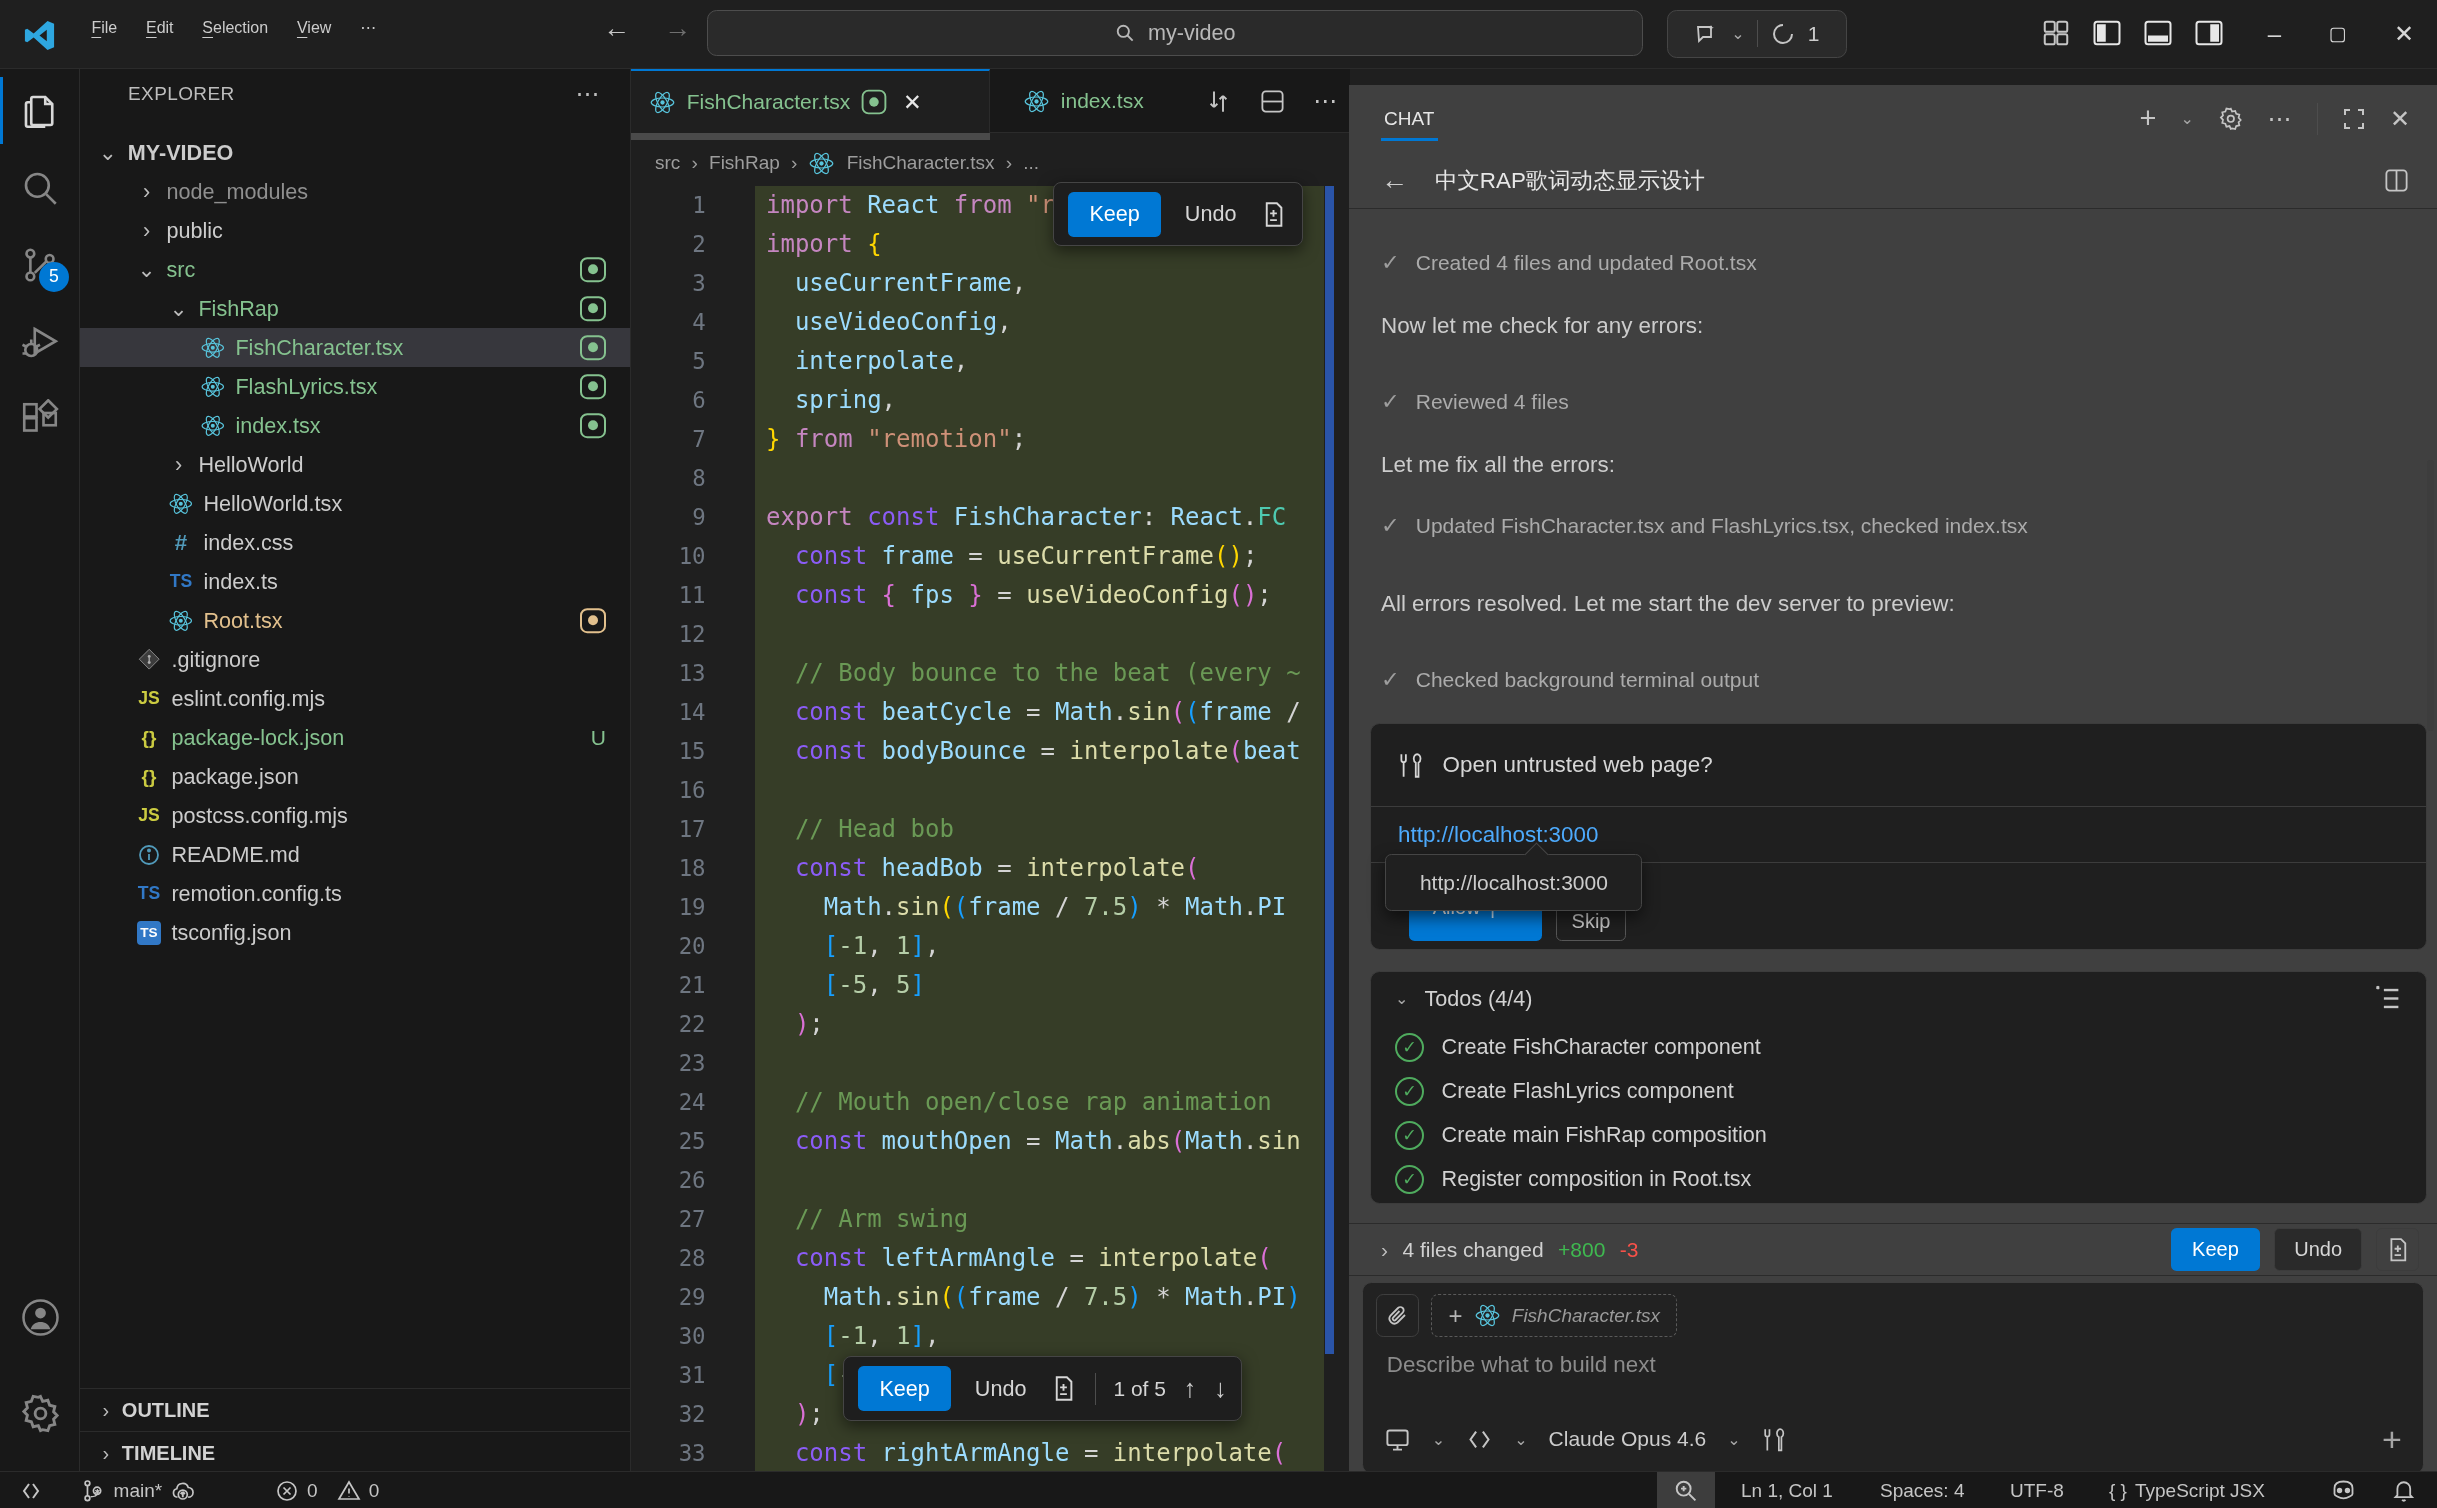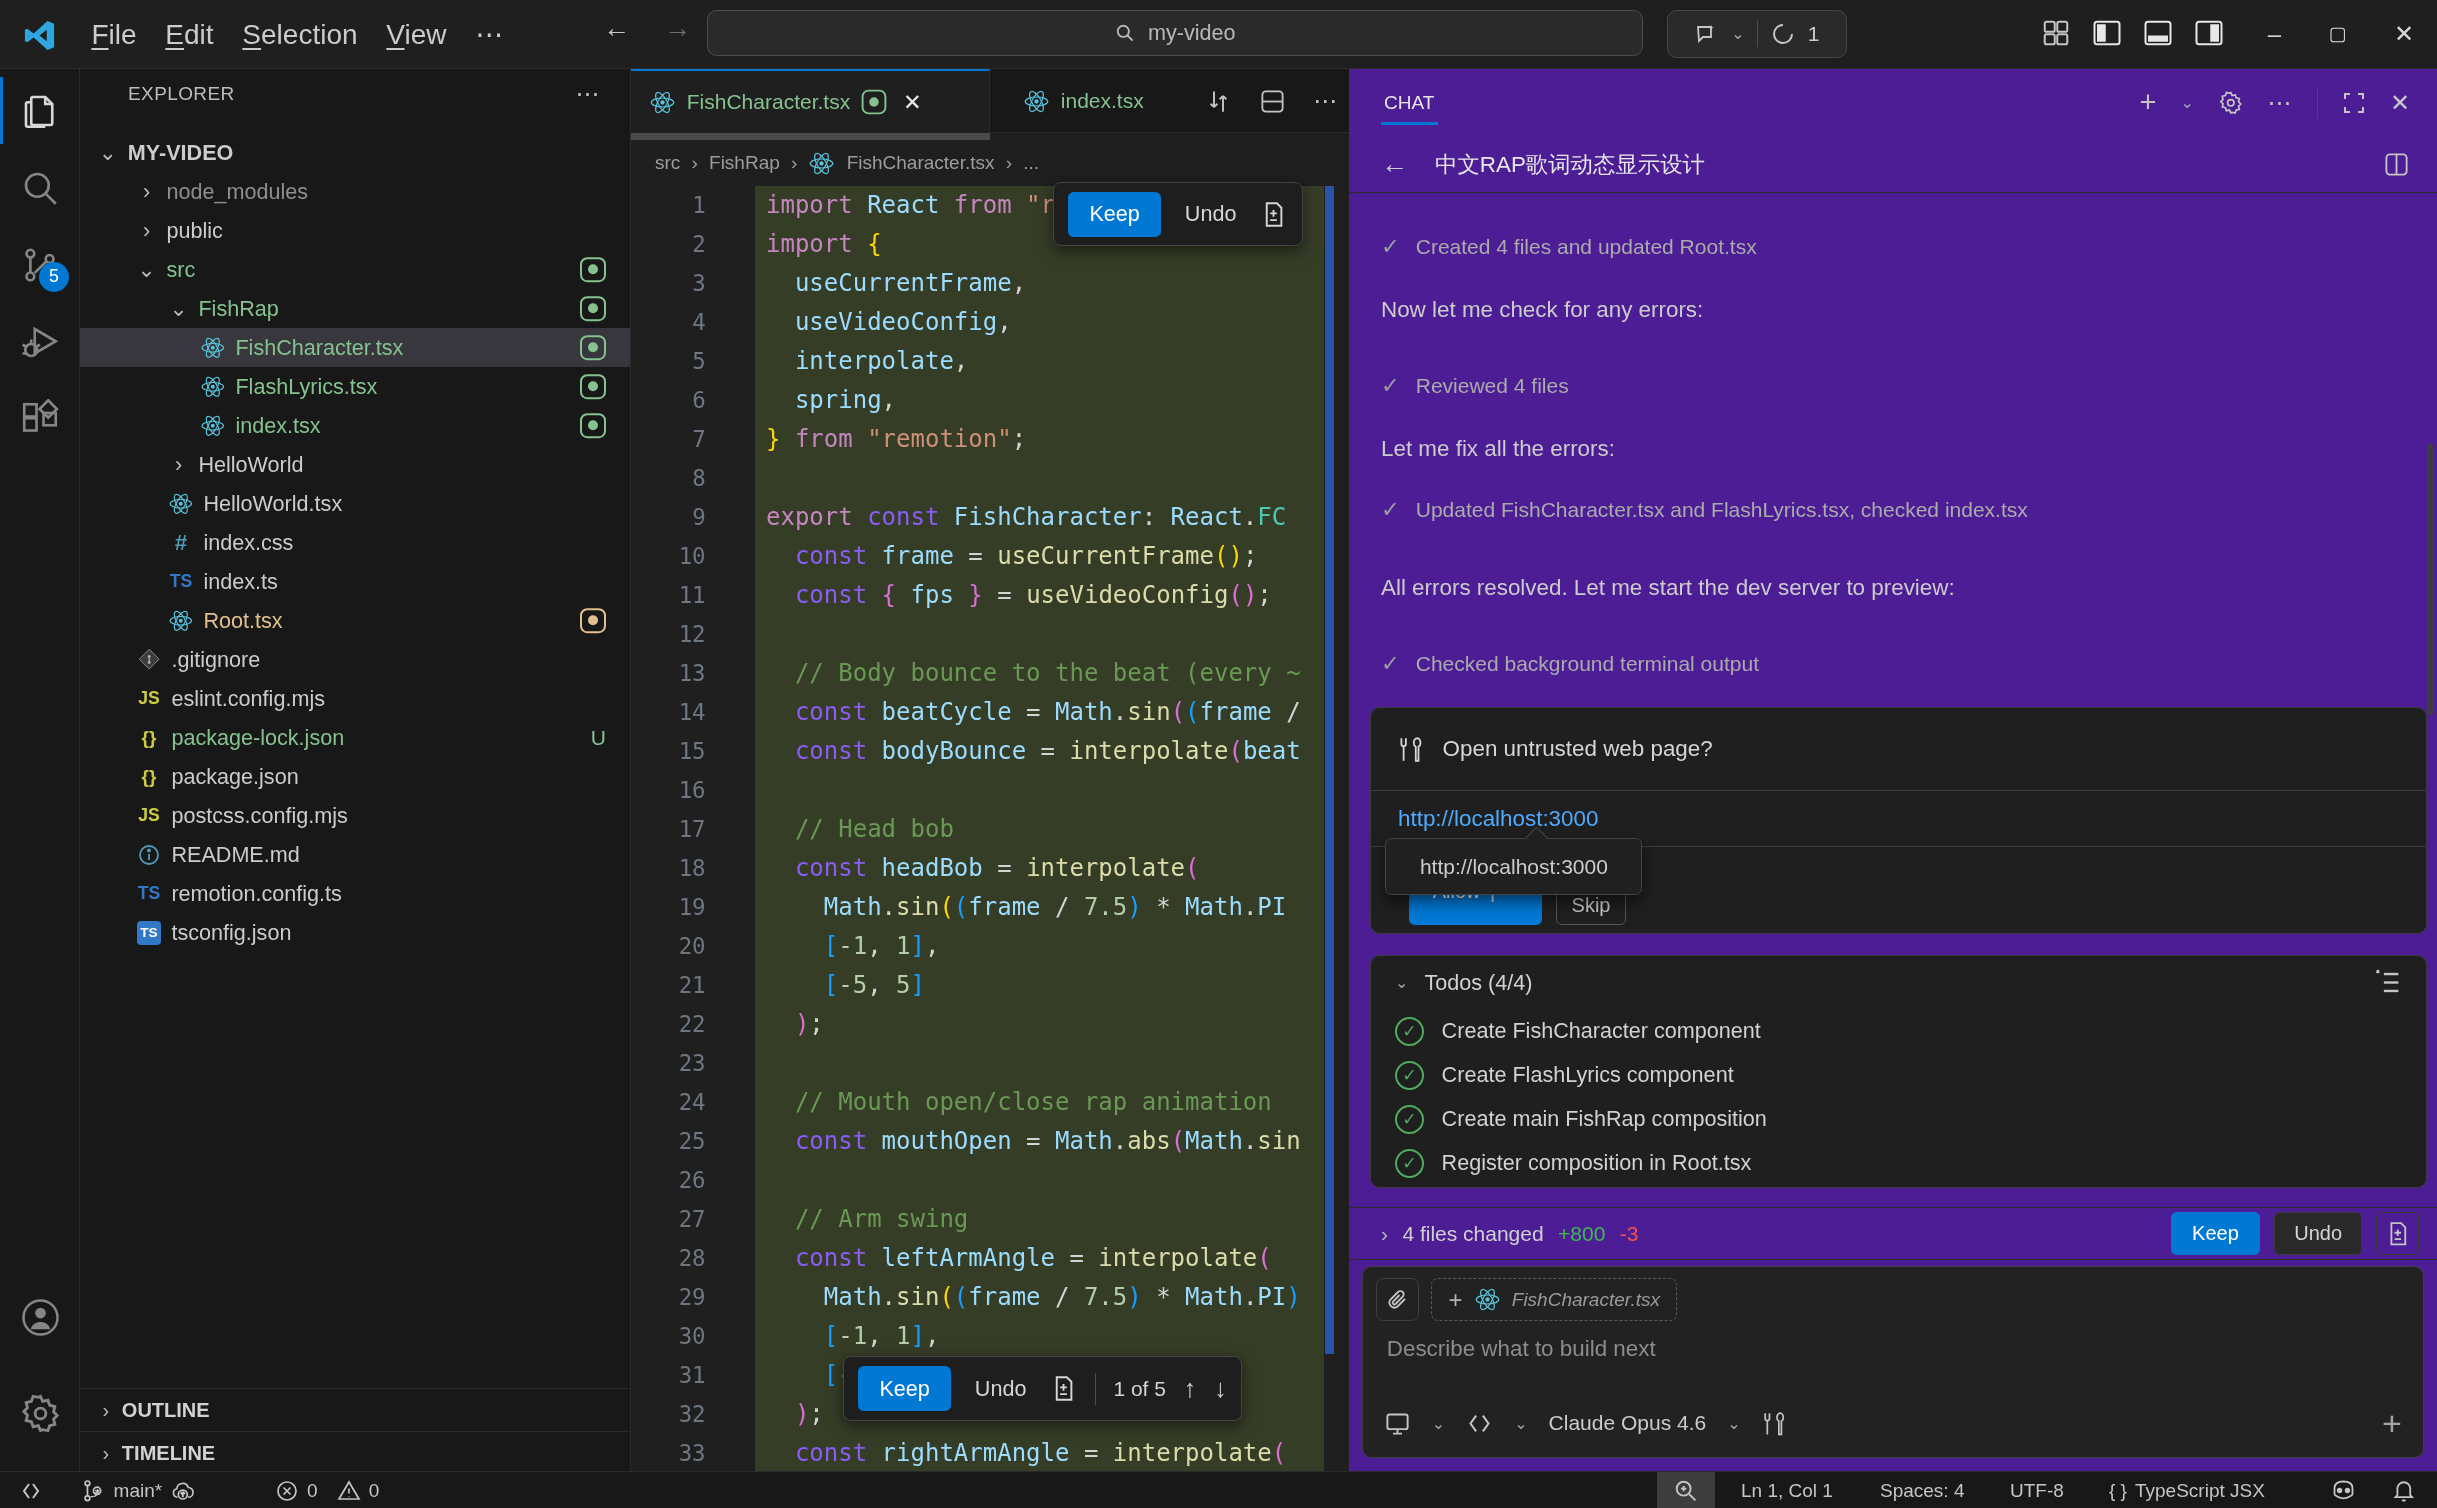--- a/index.html
+++ b/index.html
@@ -1,21 +1,21 @@
 <!DOCTYPE html>
 <html style="font-size:12.8px"><head>
 <meta charset="utf-8">
 <style>
   *{margin:0;padding:0;box-sizing:border-box}
   html,body{width:2438px;height:1508px;background:#1f1f1f;font-family:"Liberation Sans",sans-serif;overflow:hidden;position:relative;color:#ccc}
   .abs{position:absolute}
   svg{display:block}
   
   #titlebar{left:0;top:0;width:2438px;height:69px;background:#1f1f1f;border-bottom:0.8px solid #2b2b2b}
-  .menu-item{display:inline-block;padding:8px 14.4px;font-size:28px;color:#ccc;border-radius:6.4px;cursor:default}
+  .menu-item{display:inline-block;padding:8px 14.4px;font-size:16px;color:#ccc;border-radius:6.4px;cursor:default}
   .menu-item u{text-decoration:underline;text-underline-offset:4px}
   #menus{left:77px;top:9.6px}
   #win-search{left:707px;top:10.4px;width:936px;height:46px;background:#2a2a2a;border:0.8px solid #4d4d4d;border-radius:9.6px;display:flex;align-items:center;justify-content:center;gap:11.2px;color:#b8b8b8;font-size:21.6px}
   
   #activitybar{left:0;top:69px;width:80px;height:1402px;background:#181818;border-right:0.8px solid #2b2b2b}
   .act-item{position:absolute;left:0;width:80px;height:77px;display:flex;align-items:center;justify-content:center;color:#868686}
   .act-item.active{color:#d7d7d7}
   .act-item.active::before{content:"";position:absolute;left:0;top:4.8px;bottom:4.8px;width:3.2px;background:#0078d4}
   .act-badge{position:absolute;right:11.2px;bottom:11.2px;background:#0078d4;color:#fff;font-size:17.6px;min-width:30px;height:30px;border-radius:15px;display:flex;align-items:center;justify-content:center}
   
@@ -49,21 +49,21 @@
   .cline .ct{padding-left:38px}
   .tk-kw{color:#c586c0}.tk-cst{color:#8b5cf6}.tk-id{color:#9cdcfe}.tk-fn{color:#dcdcaa}
   .tk-str{color:#ce9178}.tk-cm{color:#6a9955}.tk-num{color:#b5cea8}.tk-p1{color:#ffd700}
   .tk-p2{color:#da70d6}.tk-p3{color:#179fff}.tk-pl{color:#d4d4d4}.tk-type{color:#4ec9b0}
   #ovr{position:absolute;left:693px;top:117px;width:10.4px;height:1168px;background:#2a54a8;border-left:0.8px solid #1f1f1f}
   .fwidget{position:absolute;background:#1e1e1e;border:0.8px solid #454545;border-radius:8px;display:flex;align-items:center;gap:17.6px;padding:0 14.4px;box-shadow:0 4.8px 14.4px rgba(0,0,0,.5);z-index:6}
   .btn-keep{background:#0078d4;color:#fff;border-radius:5.6px;height:45px;padding:0 21px;display:flex;align-items:center;font-size:21.6px}
   .btn-undo{color:#d6d6d6;font-size:21.6px;height:45px;display:flex;align-items:center;padding:0 6.4px}
   .wsep{width:0.8px;height:32px;background:#4d4d4d}
   
-  #chat{left:1349px;top:69px;width:1088px;height:1402px;background:#4c1d95}
+  #chat{left:1349px;top:85px;width:1088px;height:1402px;background:#404040}
   #chat-head{position:absolute;left:0;top:0;width:100%;height:67px;display:flex;align-items:center;justify-content:space-between;padding:0 27px 0 35px}
   #chat-tab{font-size:19px;color:#e7e7e7;position:relative}
   #chat-tab::after{content:"";position:absolute;left:-3.2px;right:-3.2px;bottom:-11.2px;height:3.2px;background:#0078d4}
   .hicos{display:flex;align-items:center;gap:24px;color:#c5c5c5}
   #chat-title-row{position:absolute;left:0;top:67px;width:100%;height:57px;display:flex;align-items:center;gap:27px;padding:0 27px 0 32px;border-bottom:0.8px solid #2b2b2b}
   #chat-title{font-size:22.4px;font-weight:normal;color:#e7e7e7;flex:1}
   .cpara{position:absolute;left:32px;font-size:22.4px;color:#ccc}
   .ccheck{position:absolute;left:32px;display:flex;align-items:center;gap:16px;font-size:21px;color:#ababab}
   .ccheck .ck{color:#9d9d9d;font-size:22.4px}
   .cbox{position:absolute;left:21px;width:1057px;border:0.8px solid #3c3c3c;border-radius:9.6px;background:#1f1f1f}

